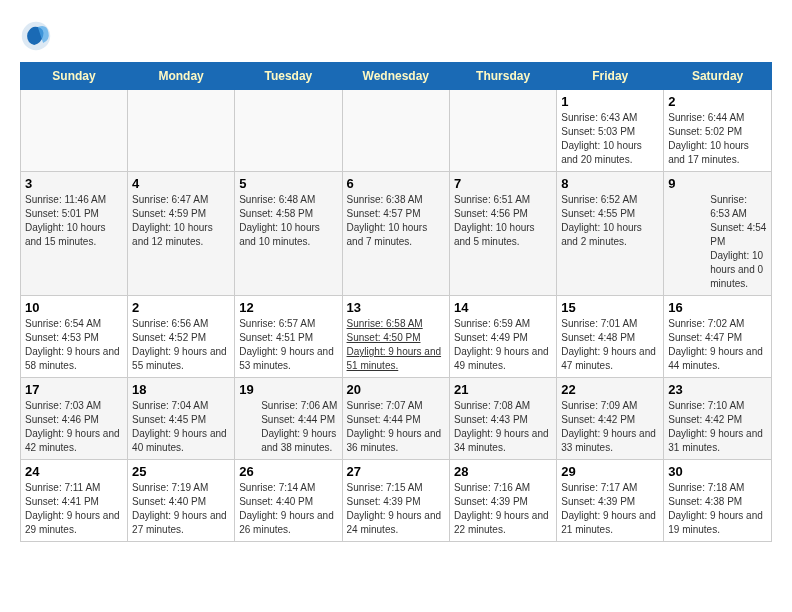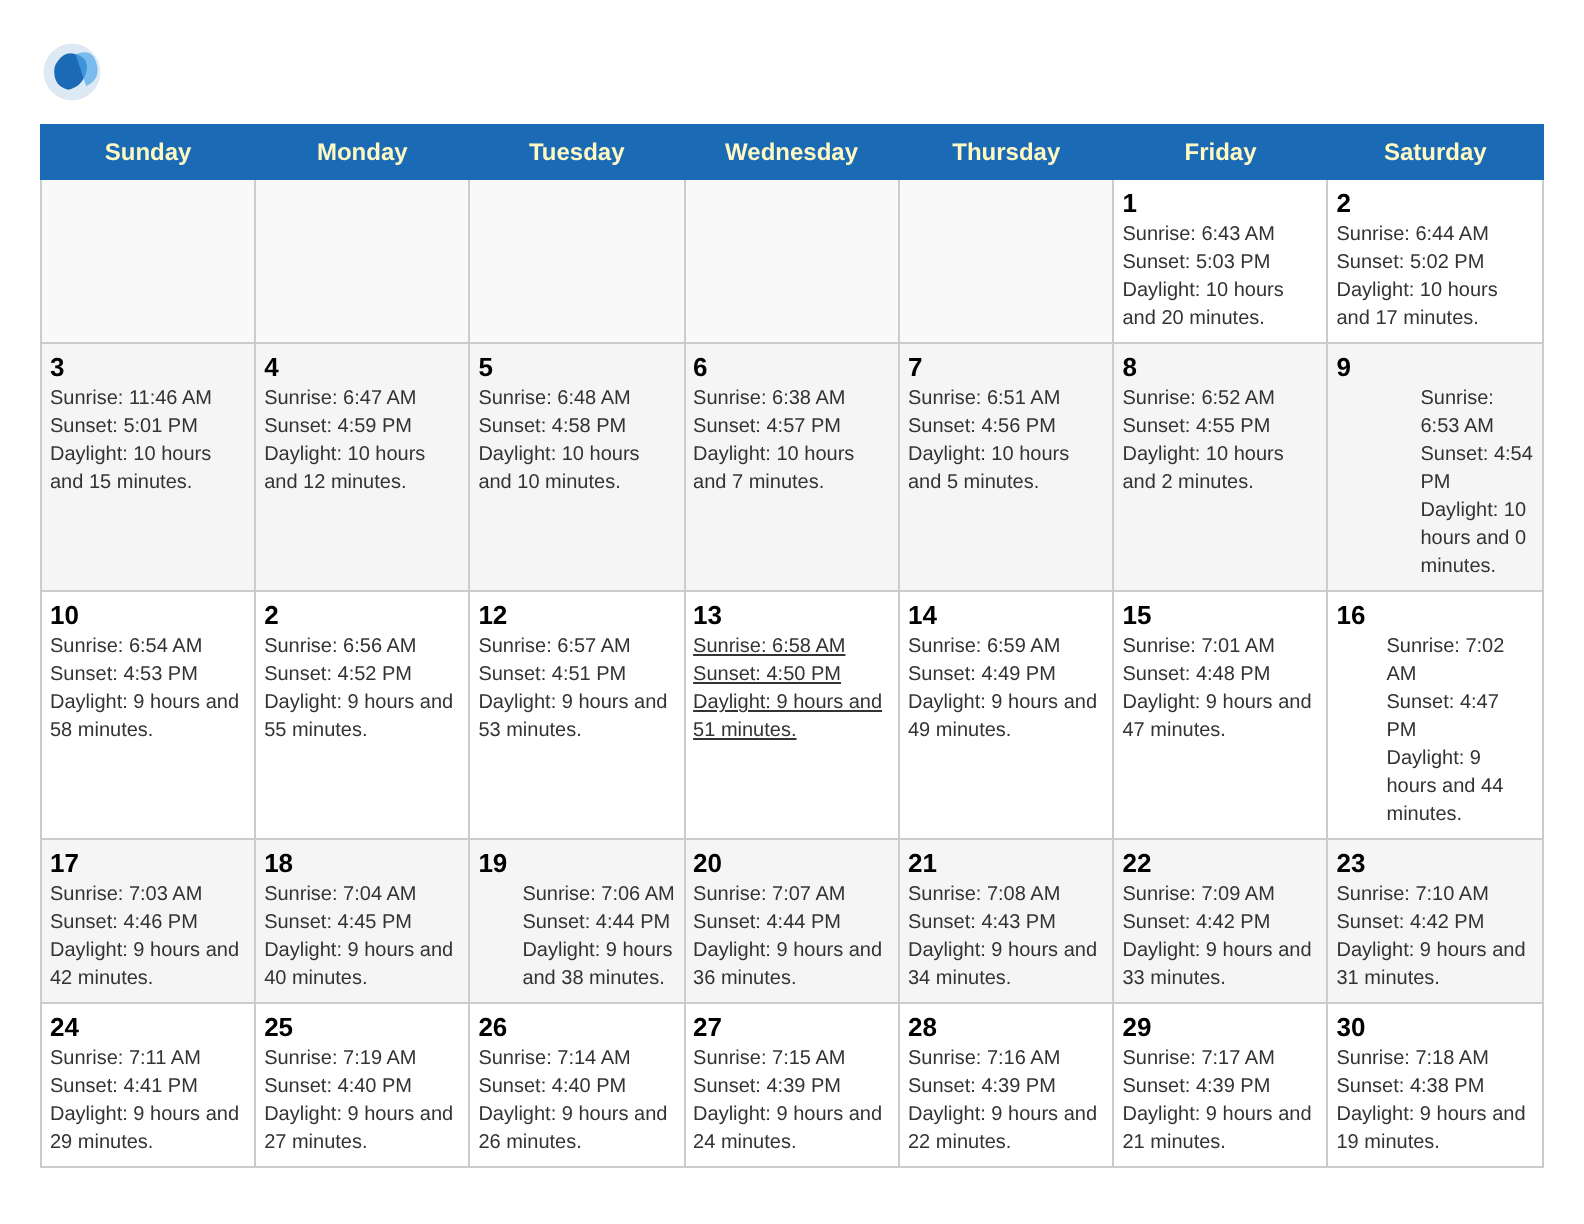--- a/index.html
+++ b/index.html
@@ -212,21 +212,21 @@
 Daylight: 9 hours and 49 minutes.</div>
         </td>
         <td>
           <span class="day-num">15</span>
           <div class="day-info" style="white-space: pre-line;">Sunrise: 7:01 AM
 Sunset: 4:48 PM
 Daylight: 9 hours and 47 minutes.</div>
         </td>
         <td>
           <span class="day-num">16</span>
-          <div class="day-info" style="white-space: pre-line; margin-left: 25px;">Sunrise: 7:02 AM
+          <div class="day-info" style="white-space: pre-line;">Sunrise: 7:02 AM
 Sunset: 4:47 PM
 Daylight: 9 hours and 44 minutes.</div>
         </td>
       </tr>
       <tr>
         <td>
           <span class="day-num">17</span>
           <div class="day-info" style="white-space: pre-line;">Sunrise: 7:03 AM
 Sunset: 4:46 PM
 Daylight: 9 hours and 42 minutes.</div>

